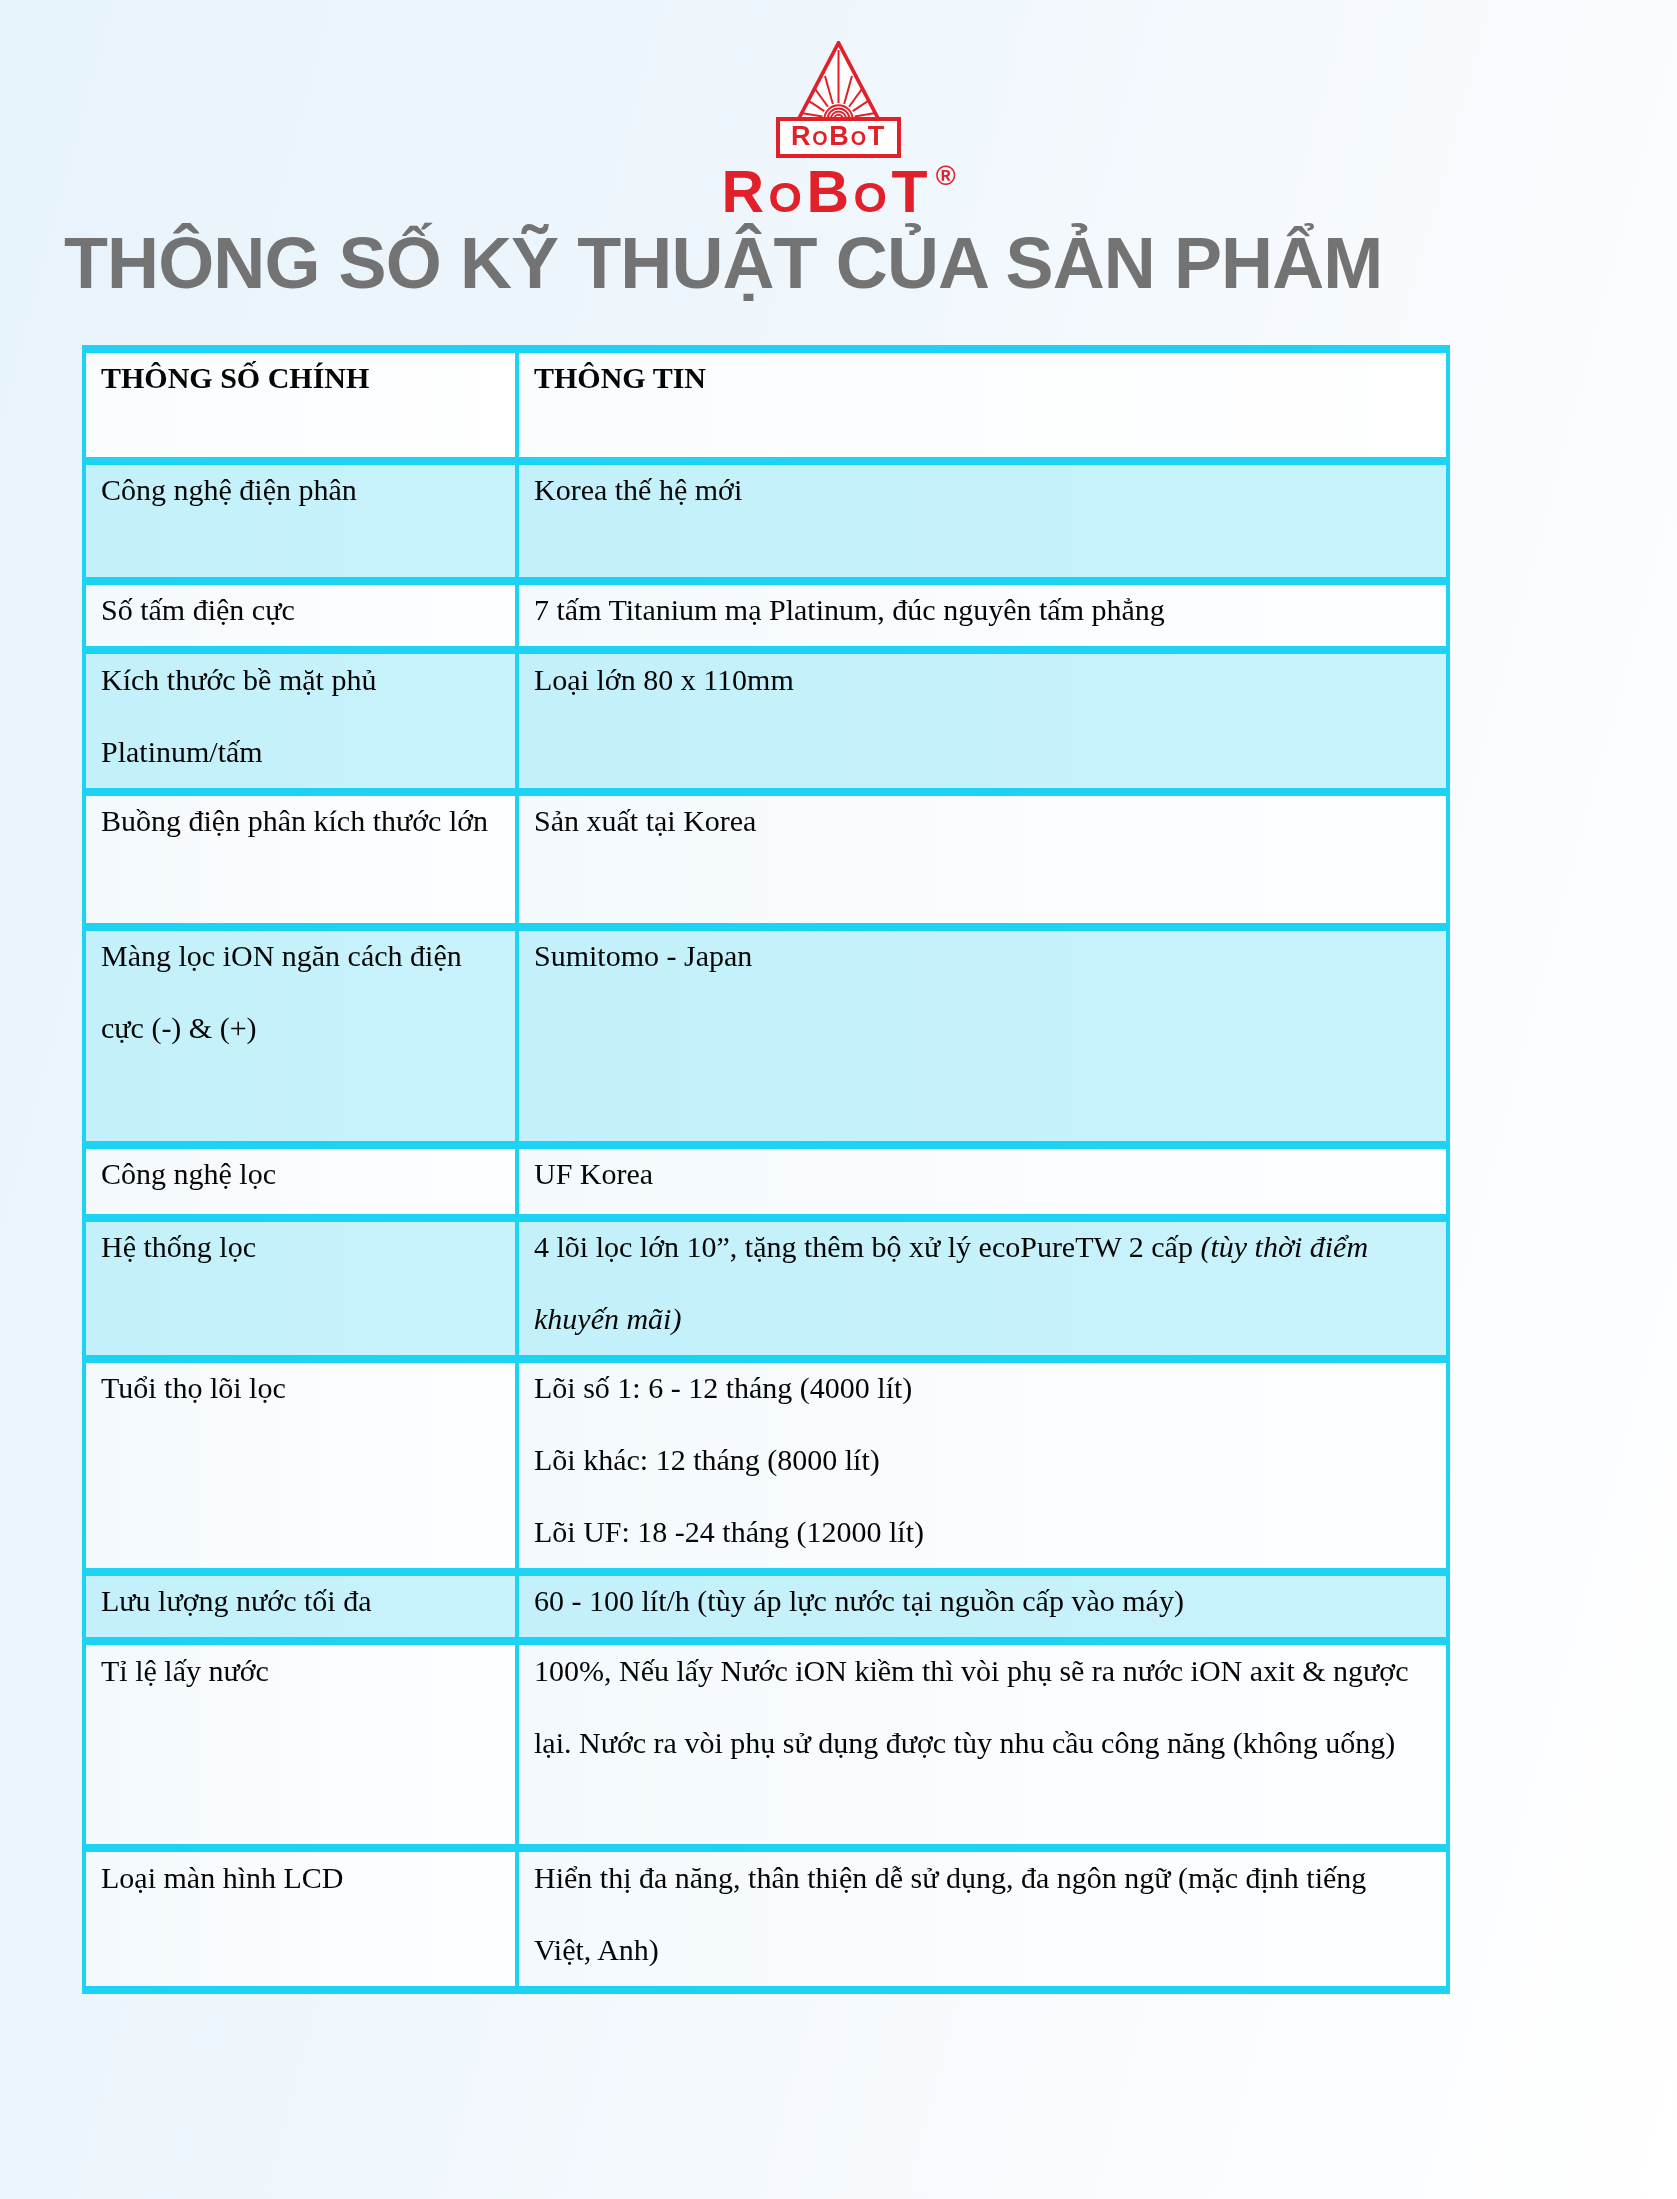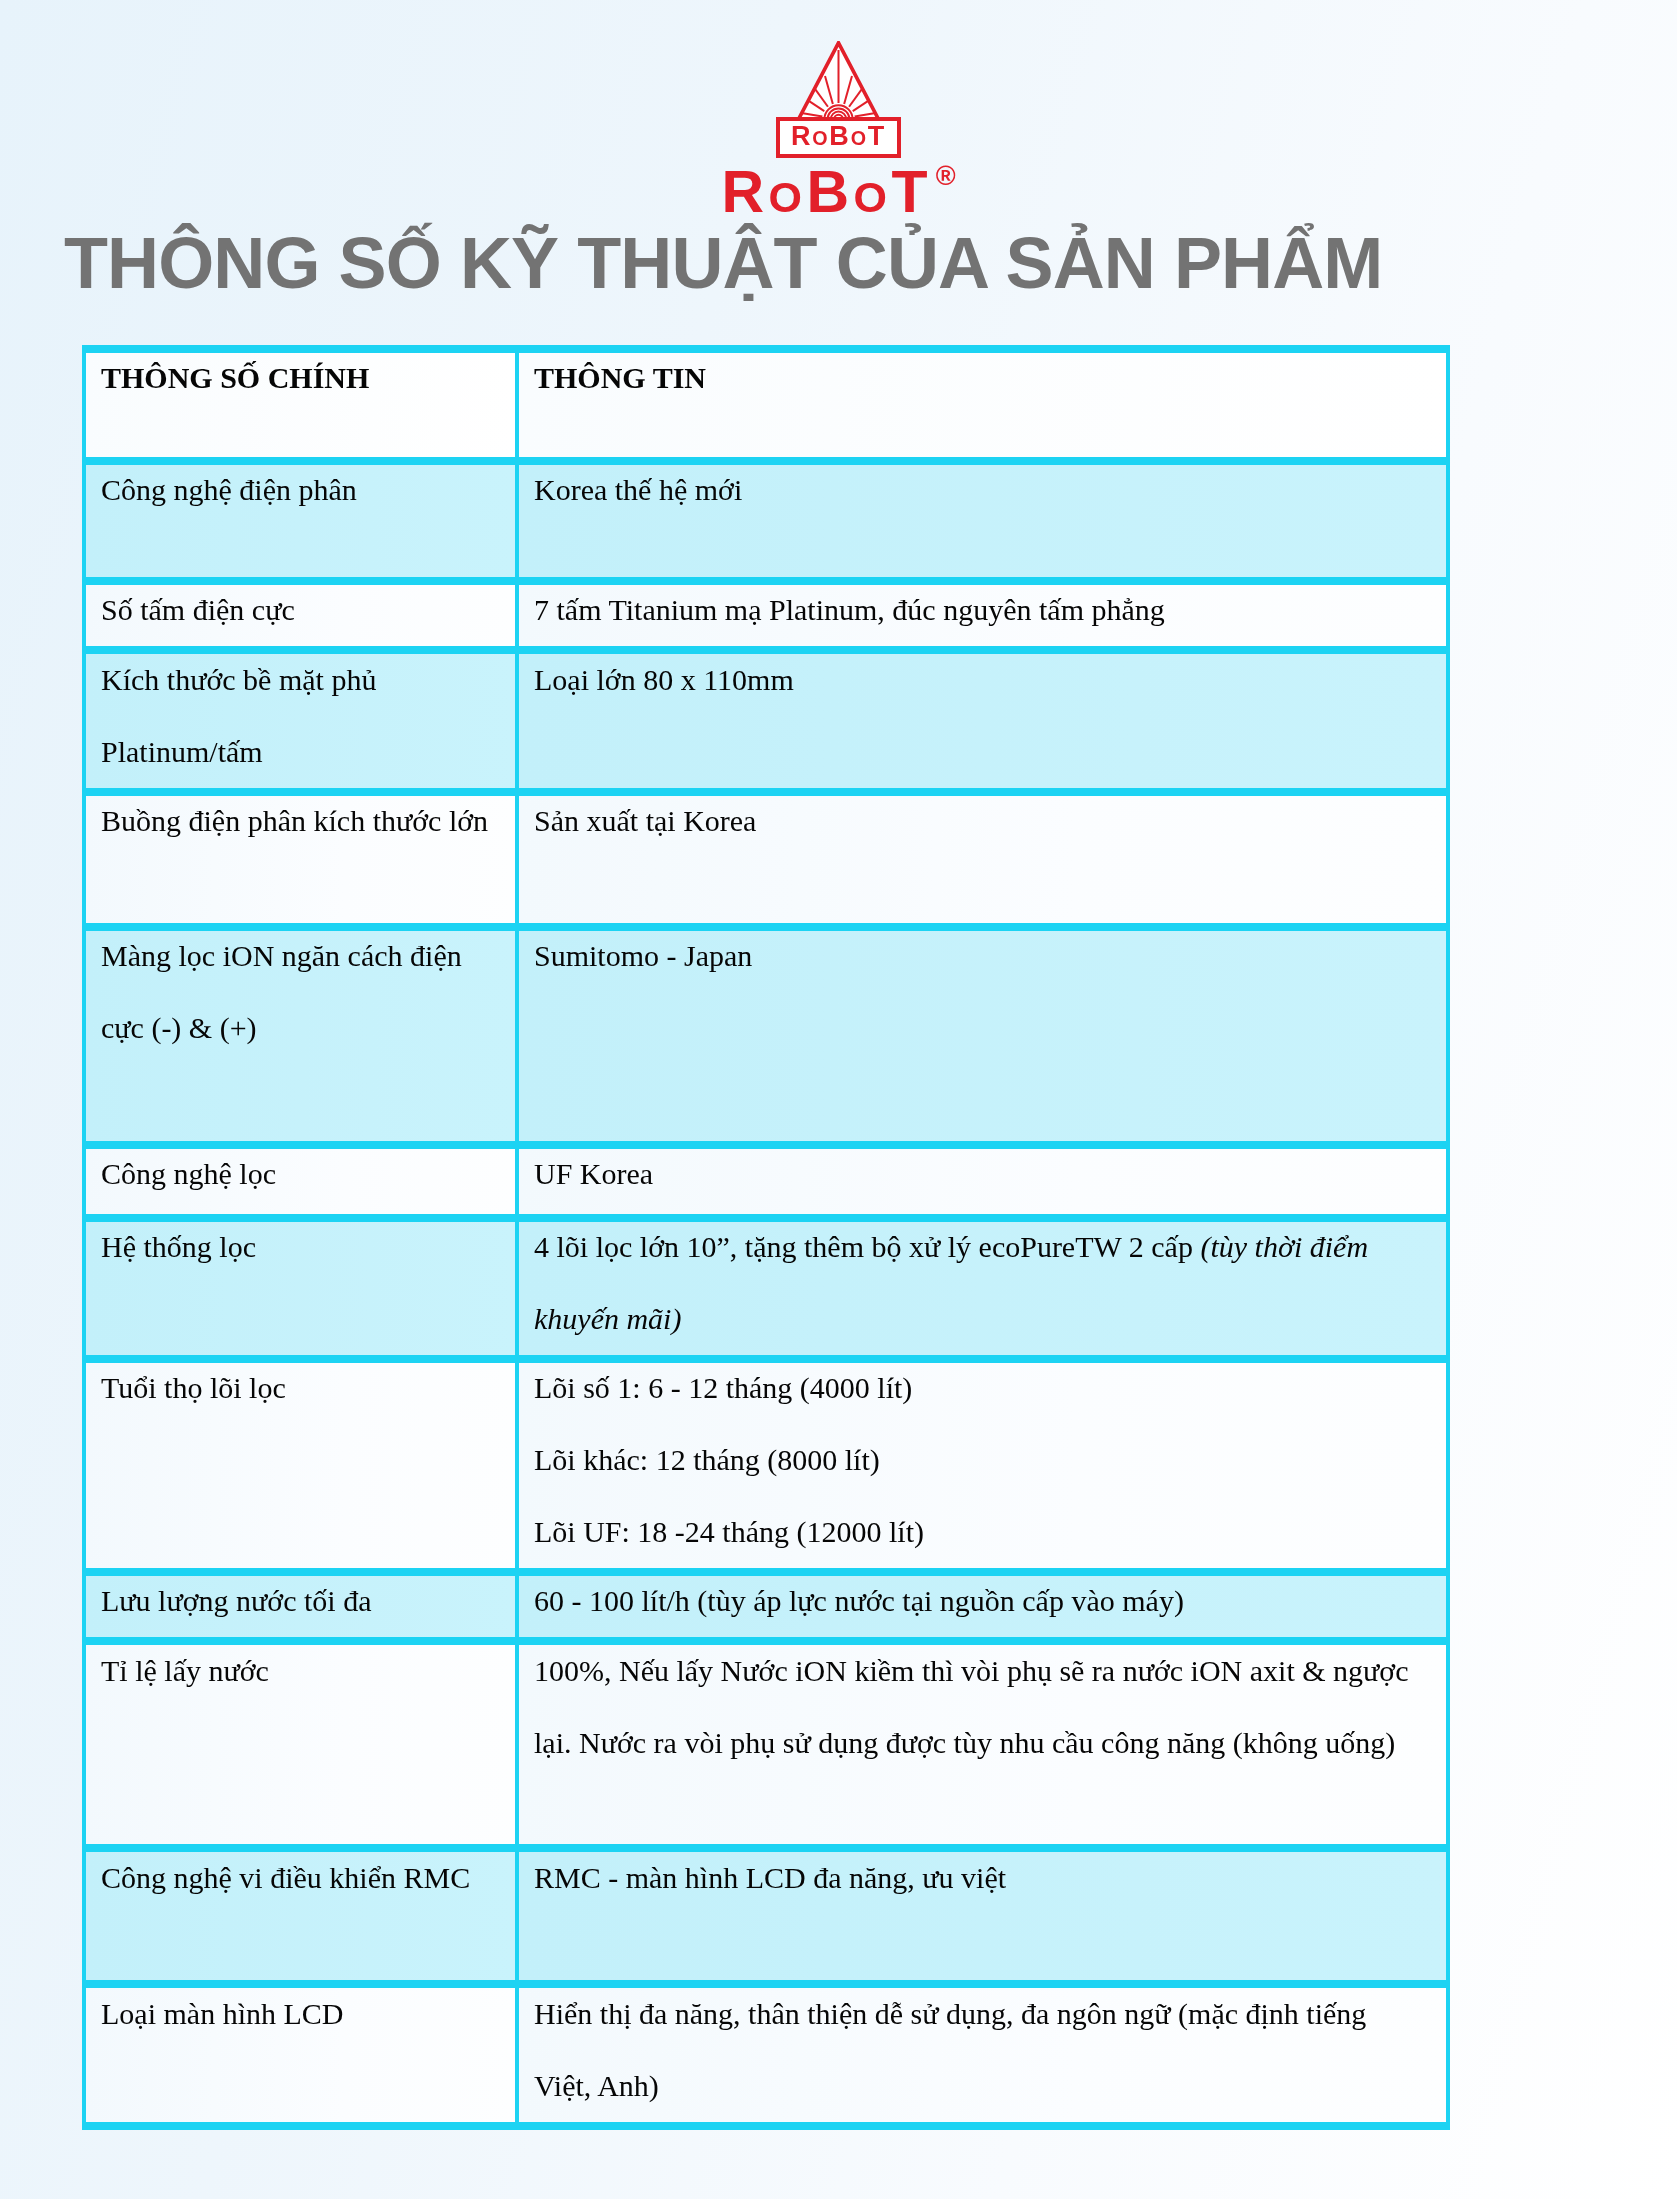--- a/index.html
+++ b/index.html
@@ -230,28 +230,20 @@
 
     <tr class="row-white">
       <td>
           <div class="txt">Tỉ lệ lấy nước</div>
         </td>
       <td>
           <div class="txt">100%, Nếu lấy Nước iON kiềm thì vòi phụ sẽ ra nước iON axit &amp; ngược lại. Nước ra vòi phụ sử dụng được tùy nhu cầu công năng (không uống)</div>
         </td>
     </tr>
 
-    <tr class="row-cyan">
-      <td>
-          <div class="txt">Công nghệ vi điều khiển RMC</div>
-        </td>
-      <td>
-          <div class="txt">RMC - màn hình LCD đa năng, ưu việt</div>
-        </td>
-    </tr>
 
     <tr class="row-white">
       <td>
           <div class="txt">Loại màn hình LCD</div>
         </td>
       <td>
           <div class="txt">Hiển thị đa năng, thân thiện dễ sử dụng, đa ngôn ngữ (mặc định tiếng Việt, Anh)</div>
         </td>
     </tr>
   </tbody>

